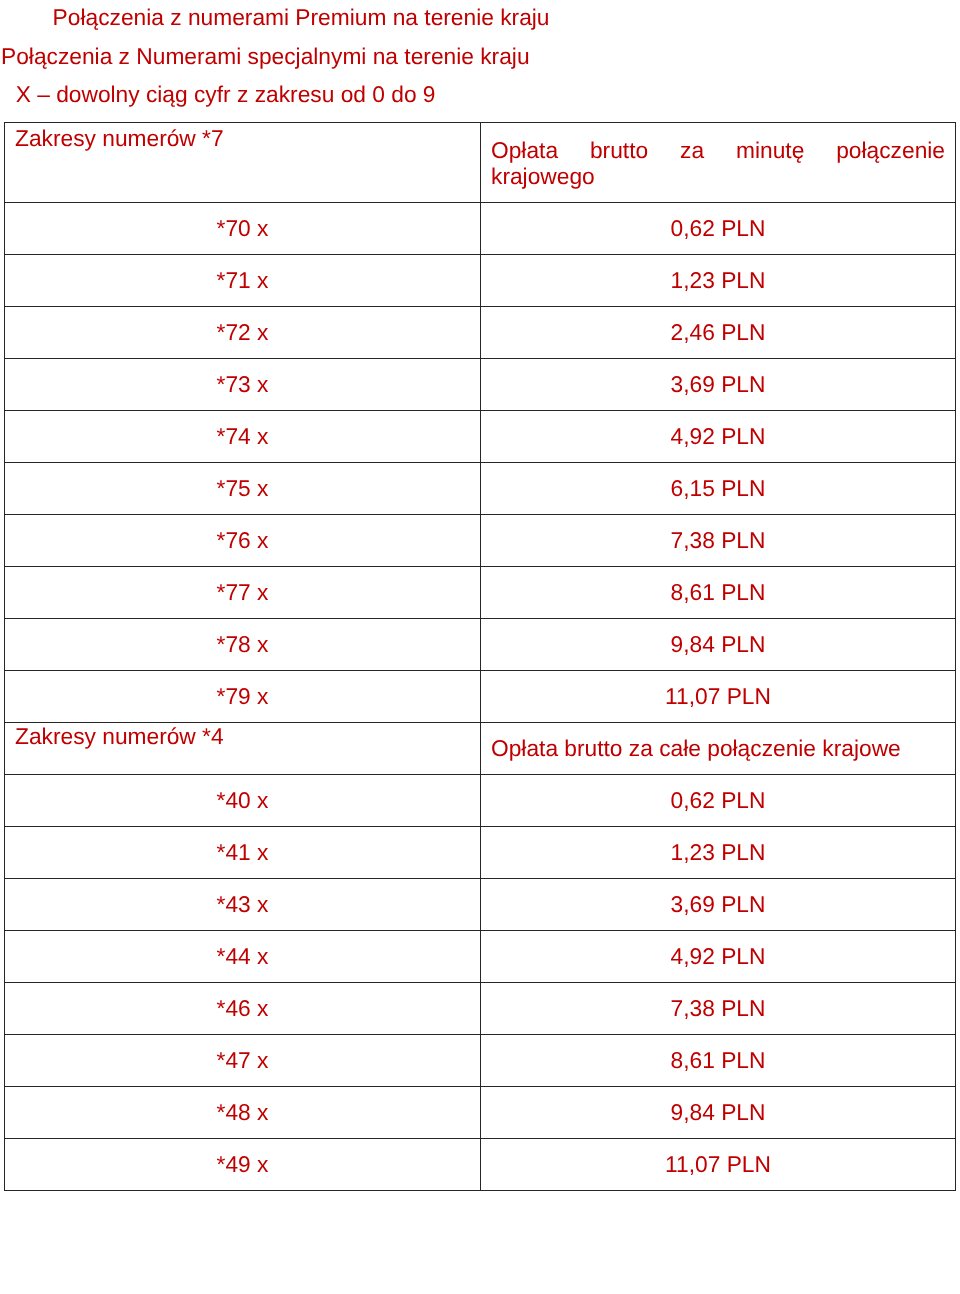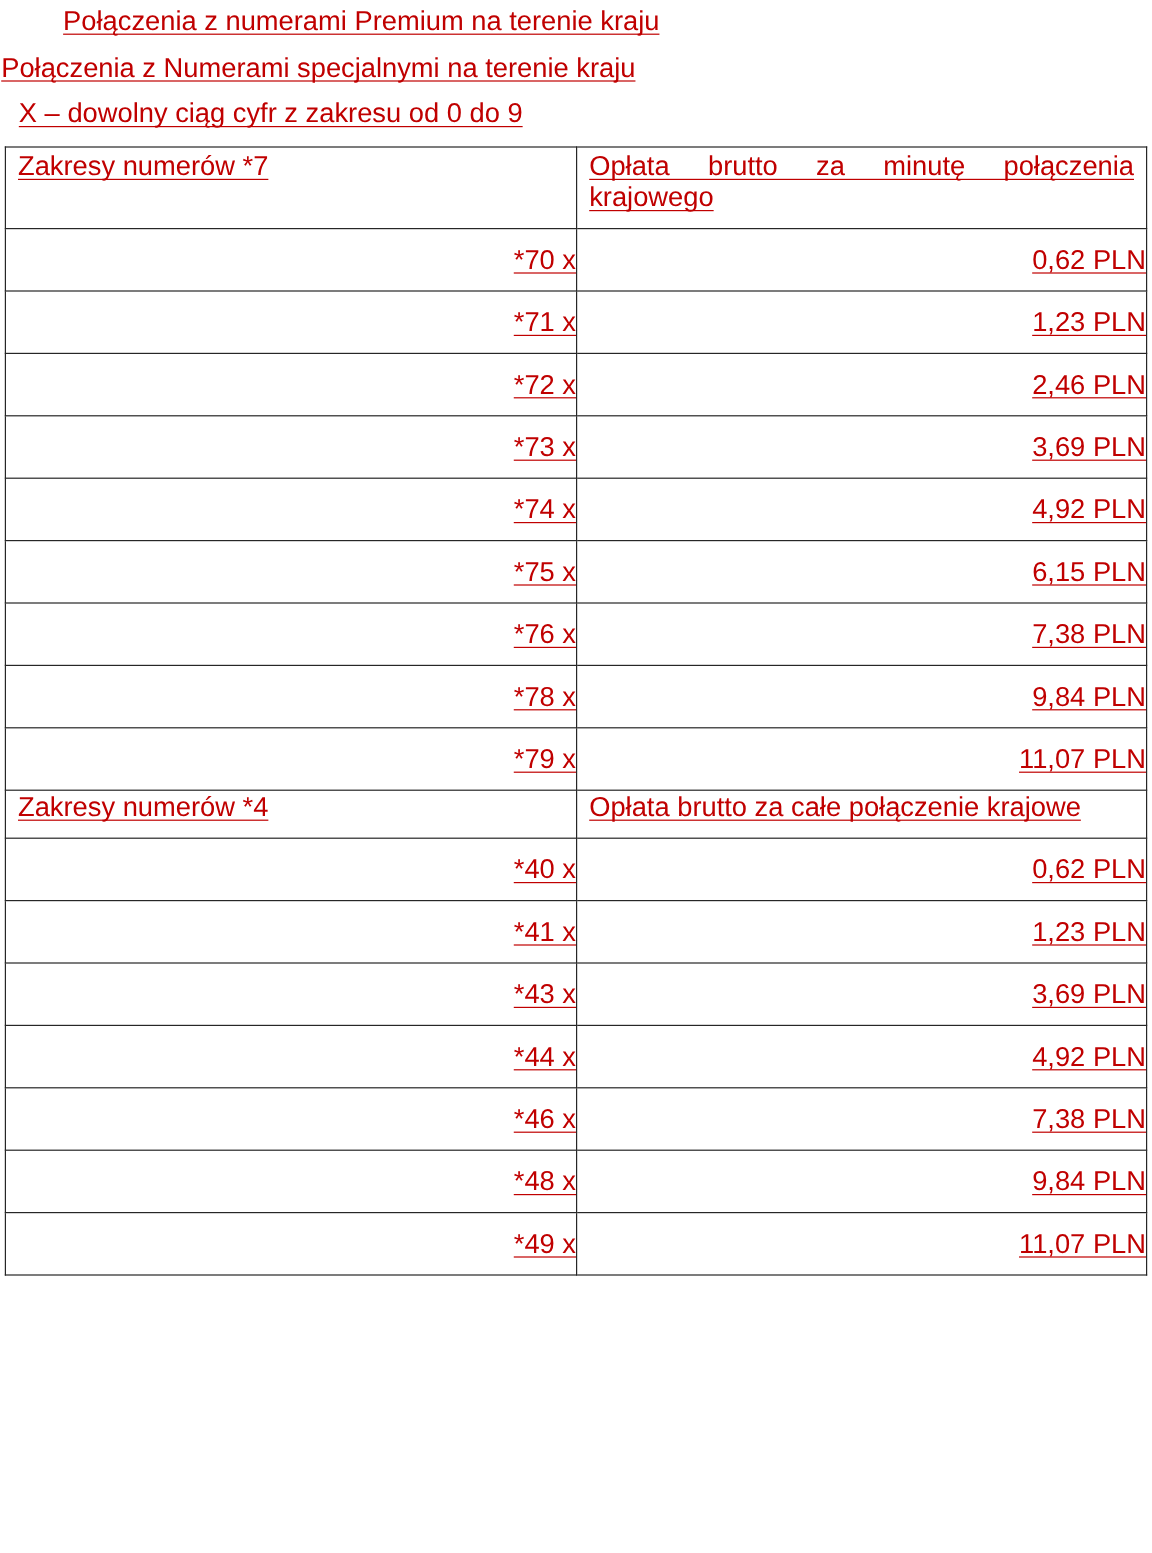--- a/index.html
+++ b/index.html
@@ -6,36 +6,36 @@
   body{font-family:"Liberation Sans",sans-serif;font-size:22.75px;color:#C00000;-webkit-font-smoothing:antialiased;text-rendering:geometricPrecision;}
   .page{width:960px;height:1294px;position:relative;overflow:hidden;will-change:opacity;}
 
   .intro{position:absolute;left:0;top:-1px;width:960px;}
   .intro p{margin:0;line-height:38px;white-space:nowrap;height:38px;}
   .l1{padding-left:52.6px;position:relative;top:-1px;}
   .l2{padding-left:1px;}
   .l3{padding-left:15.7px;}
 
   .u{
-    text-decoration:underline;
     text-decoration-thickness:1.3px;
     text-underline-offset:3px;
     text-decoration-color:#C00000;
     text-decoration-skip-ink:none;
+    margin-top:12px;
   }
 
   table{position:absolute;left:4px;top:122px;width:951px;border-collapse:collapse;table-layout:fixed;}
   col.k1{width:476px;}
   col.k2{width:475px;}
   td{border:1px solid #262626;padding:12px 0 13px 0;vertical-align:top;line-height:26px;height:26px;}
   .hdr{padding:12px 10px 13px 10px;}
   .hdr0{padding:2px 10px 13px 10px;}
   .hdr1{padding:0 10px 13px 10px;}
   .hdr .just{display:block;text-align:justify;}
-  .ctr{text-align:right;}
+  .ctr{text-align:center;}
 </style>
 </head>
 <body>
 
 <div class="page">
 
   <div class="intro">
     <p class="l1"><span class="u">Połączenia z numerami Premium na terenie kraju</span></p>
     <p class="l2"><span class="u">Połączenia z Numerami specjalnymi na terenie kraju</span></p>
     <p class="l3"><span class="u">X – dowolny ciąg cyfr z zakresu od 0 do 9</span></p>
@@ -43,21 +43,21 @@
 
   <table>
     <colgroup>
         <col class="k1">
         <col class="k2">
       </colgroup>
     <tbody>
     <tr>
       <td class="c1 hdr hdr0"><span class="u">Zakresy numerów *7</span></td>
       <td class="c2 hdr hdr0">
-            <span class="u just">Opłata brutto za minutę połączenia krajowego</span>
+            <span class="u just">Opłata brutto za minutę połączenie krajowego</span>
           </td>
     </tr>
     <tr>
       <td class="c1 ctr"><span class="u">*70 x</span></td>
       <td class="c2 ctr"><span class="u">0,62 PLN</span></td>
     </tr>
     <tr>
       <td class="c1 ctr"><span class="u">*71 x</span></td>
       <td class="c2 ctr"><span class="u">1,23 PLN</span></td>
     </tr>
@@ -73,20 +73,24 @@
       <td class="c1 ctr"><span class="u">*74 x</span></td>
       <td class="c2 ctr"><span class="u">4,92 PLN</span></td>
     </tr>
     <tr>
       <td class="c1 ctr"><span class="u">*75 x</span></td>
       <td class="c2 ctr"><span class="u">6,15 PLN</span></td>
     </tr>
     <tr>
       <td class="c1 ctr"><span class="u">*76 x</span></td>
       <td class="c2 ctr"><span class="u">7,38 PLN</span></td>
+    </tr>
+    <tr>
+      <td class="c1 ctr"><span class="u">*77 x</span></td>
+      <td class="c2 ctr"><span class="u">8,61 PLN</span></td>
     </tr>
     <tr>
       <td class="c1 ctr"><span class="u">*78 x</span></td>
       <td class="c2 ctr"><span class="u">9,84 PLN</span></td>
     </tr>
     <tr>
       <td class="c1 ctr"><span class="u">*79 x</span></td>
       <td class="c2 ctr"><span class="u">11,07 PLN</span></td>
     </tr>
     <tr>
@@ -109,20 +113,24 @@
     </tr>
     <tr>
       <td class="c1 ctr"><span class="u">*44 x</span></td>
       <td class="c2 ctr"><span class="u">4,92 PLN</span></td>
     </tr>
     <tr>
       <td class="c1 ctr"><span class="u">*46 x</span></td>
       <td class="c2 ctr"><span class="u">7,38 PLN</span></td>
     </tr>
     <tr>
+      <td class="c1 ctr"><span class="u">*47 x</span></td>
+      <td class="c2 ctr"><span class="u">8,61 PLN</span></td>
+    </tr>
+    <tr>
       <td class="c1 ctr"><span class="u">*48 x</span></td>
       <td class="c2 ctr"><span class="u">9,84 PLN</span></td>
     </tr>
     <tr>
       <td class="c1 ctr"><span class="u">*49 x</span></td>
       <td class="c2 ctr"><span class="u">11,07 PLN</span></td>
     </tr>
     </tbody>
   </table>
 

